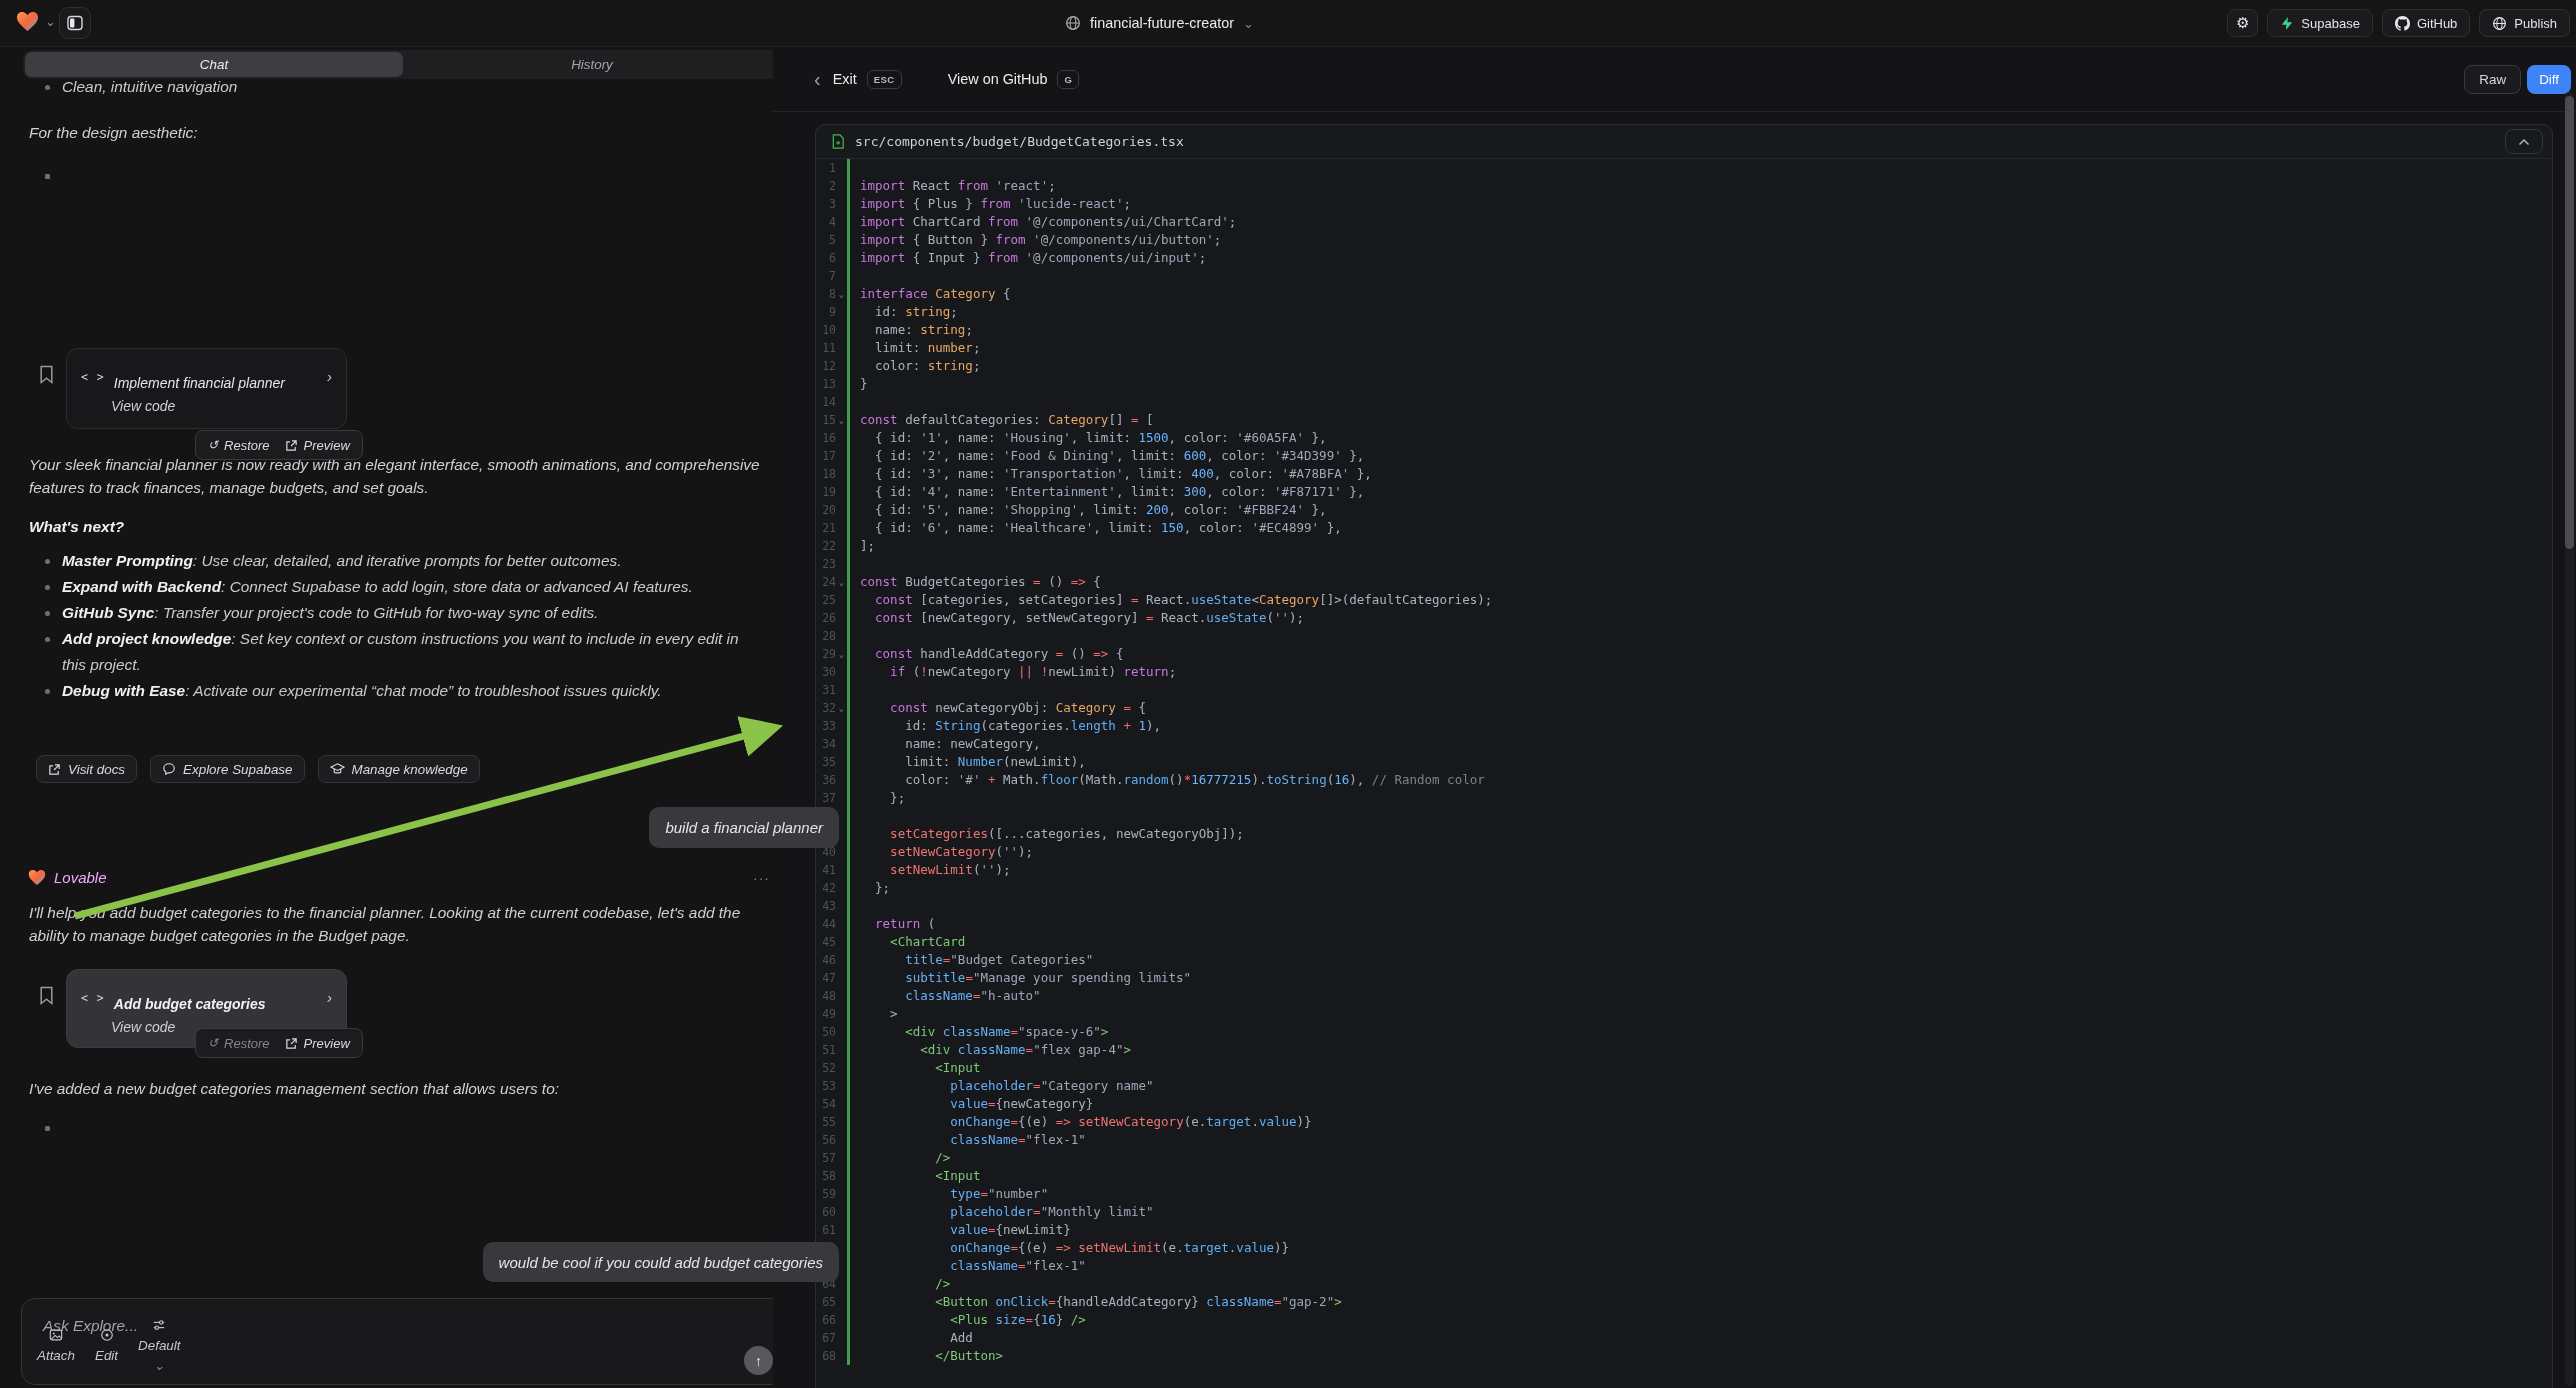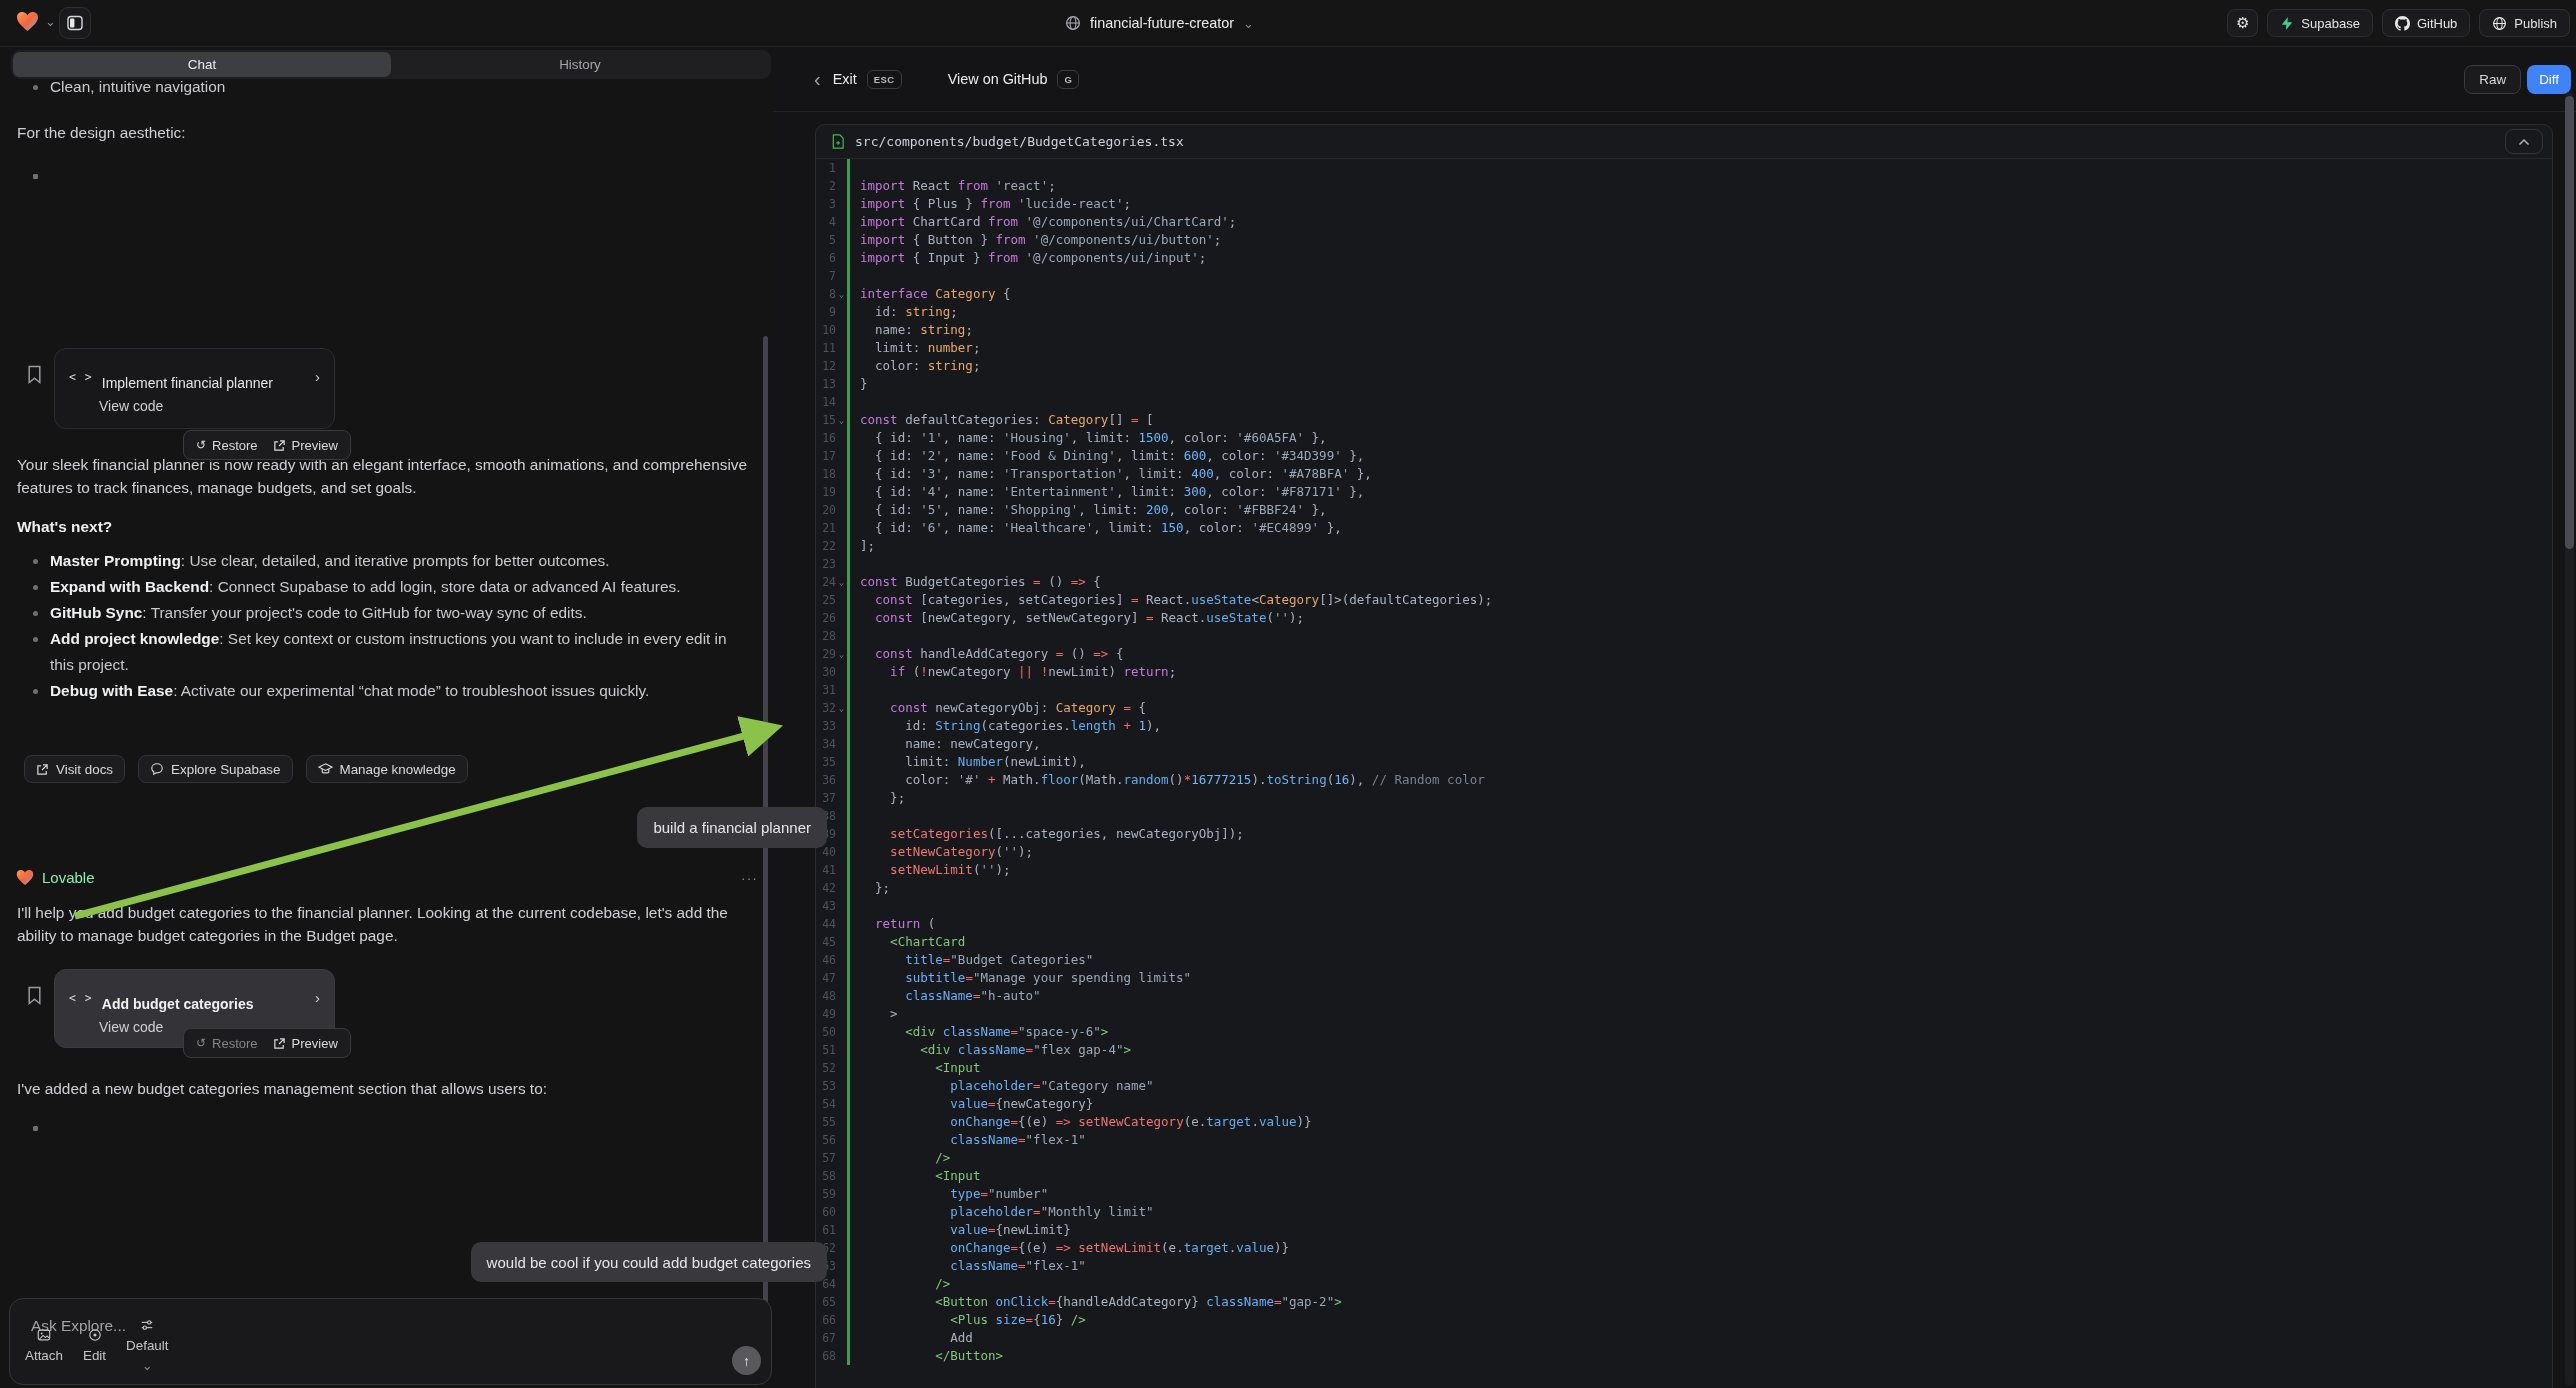--- a/index.html
+++ b/index.html
@@ -16,21 +16,21 @@
                border-radius:9px; background:#1a1a1c; display:flex; align-items:center; justify-content:center; }
   #project-group { position:absolute; left:1065px; top:0; height:46px; display:flex; align-items:center; gap:9px; }
   #project-name { font-size:14.4px; color:#ececee; }
   .tb-right { position:absolute; right:6px; top:9px; display:flex; gap:9px; }
   .tb-btn { height:28px; display:flex; align-items:center; gap:7px; padding:0 12px; background:#1b1b1d;
             border:1px solid #2f2f33; border-radius:8px; font-size:13px; color:#e4e4e7; }
   .tb-btn.icon-only { width:31px; padding:0; justify-content:center; }
   .gear-glyph { font-size:15px; color:#e3e4e7; }
 
   
-  #chat { position:absolute; left:4px; top:47px; width:844px; height:1341px; border-right:1px solid #232327; }
+  #chat { position:absolute; left:16px; top:47px; width:844px; height:1341px; border-right:1px solid #232327;font-style:italic; }
   #tabs { position:absolute; left:7px; top:3px; width:760px; height:29px; background:#1f1f22;
           border-radius:9px; display:flex; padding:2px; }
   .tab { flex:1; display:flex; align-items:center; justify-content:center; font-size:13.4px;
          color:#a4a5aa; border-radius:7px; }
   .tab.active { background:#3d3e42; color:#ededef; }
 
   .bullet-li { position:relative; padding-left:33px; line-height:26px; font-size:15.4px; color:#c9cacd;
                list-style:none; }
   .bullet-li::before { content:""; position:absolute; left:16px; top:11px; width:5px; height:5px;
                        border-radius:50%; background:#6f7075; }
@@ -55,21 +55,21 @@
   .action-btn { height:28px; display:flex; align-items:center; gap:7px; padding:0 11px; background:#1d1d20;
                 border:1px solid #333338; border-radius:8px; font-size:13.4px; color:#d9dadd; }
   #actions-row { position:absolute; left:20px; top:708px; display:flex; gap:13px; }
 
   .chip { position:absolute; right:20px; background:#39393d; border-radius:10px; display:flex;
           align-items:center; padding:0 16px; font-size:15px; color:#e5e6e9; z-index:4; }
   #chip1 { top:760px; height:41px; }
   #chip2 { top:1195px; height:40px; }
 
   #lovable-row { position:absolute; left:12px; top:822px; width:742px; display:flex; align-items:center; gap:8px; }
-  #lovable-name { font-size:15px; color:#86efac; }
+  #lovable-name { font-size:15px; color:#f0abfc; }
   #msg-menu { margin-left:auto; color:#85868b; font-size:14px; letter-spacing:1px; }
 
   #chat-scrollbar { position:absolute; left:759px; top:289px; width:5px; height:1006px;
                     background:#434449; border-radius:3px; }
 
   #composer { position:absolute; left:5px; top:1251px; width:763px; height:87px; background:#19191b;
               border:1px solid #36363a; border-radius:14px; }
   #composer-placeholder { position:absolute; left:21px; top:18px; font-size:15.4px; color:#a2a3a8; }
   #composer-controls { position:absolute; left:15px; bottom:12px; display:flex; gap:20px; align-items:center; }
   .comp-ctl { display:flex; align-items:center; gap:6px; font-size:13.4px; color:#c6c7cb;flex-direction:column; }

